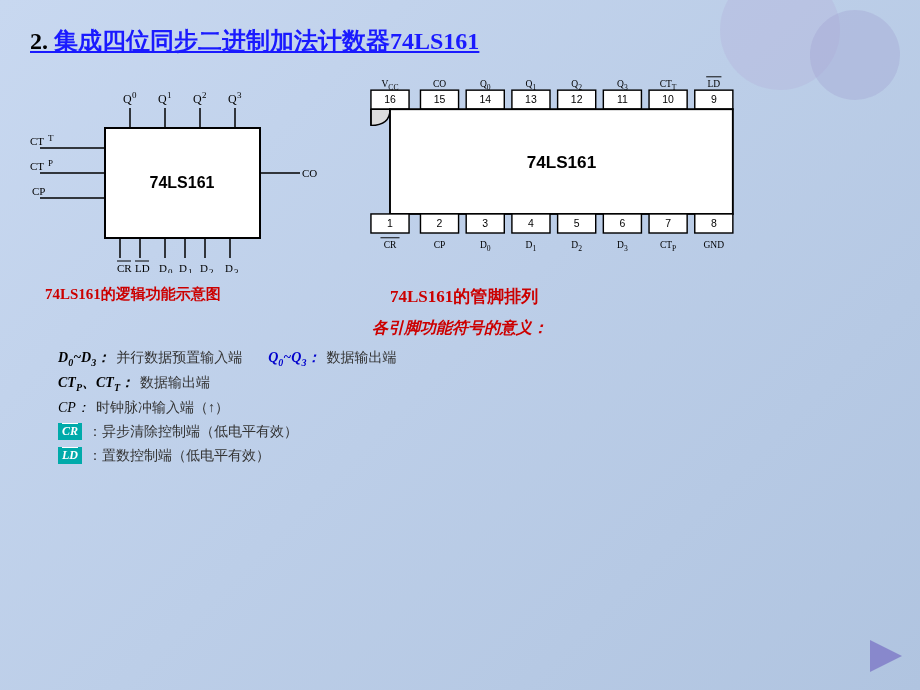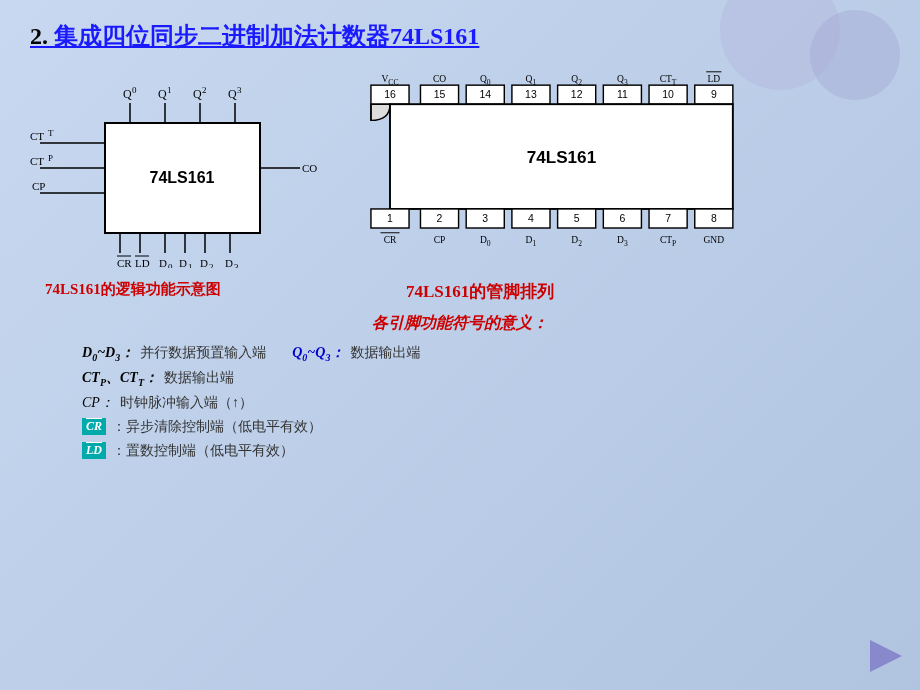--- a/index.html
+++ b/index.html
@@ -40,20 +40,21 @@
       background: rgba(160, 160, 210, 0.35);
     }
 
     
     .title {
       font-size: 24px;
       font-weight: bold;
       color: #1a1aff;
       text-decoration: underline;
       margin-bottom: 16px;
+      margin-top: 5px;
     }
     .title-num {
       color: #000;
       text-decoration: none;
     }
 
     
     .diagram-area {
       display: flex;
       flex-direction: row;
@@ -82,21 +83,21 @@
 
     .pin-svg {
       width: 460px;
       height: 200px;
     }
 
     
     .section-labels {
       display: flex;
       flex-direction: row;
-      gap: 16px;
+      gap: 0;
       margin-bottom: 10px;
       margin-left: 0;
     }
 
     .label-left {
       color: #cc0000;
       font-weight: bold;
       font-size: 15px;
       width: 300px;
       flex-shrink: 0;
@@ -117,21 +118,21 @@
       color: #000;
       font-weight: bold;
       margin-bottom: 10px;
       font-style: italic;
     }
     .meaning-title span {
       color: #cc0000;
     }
 
     .meaning-rows {
-      margin-left: 52px;
+      margin-left: 28px;
     }
 
     .meaning-row {
       font-size: 14px;
       color: #333;
       margin-bottom: 6px;
       display: flex;
       align-items: center;
       gap: 6px;
     }

